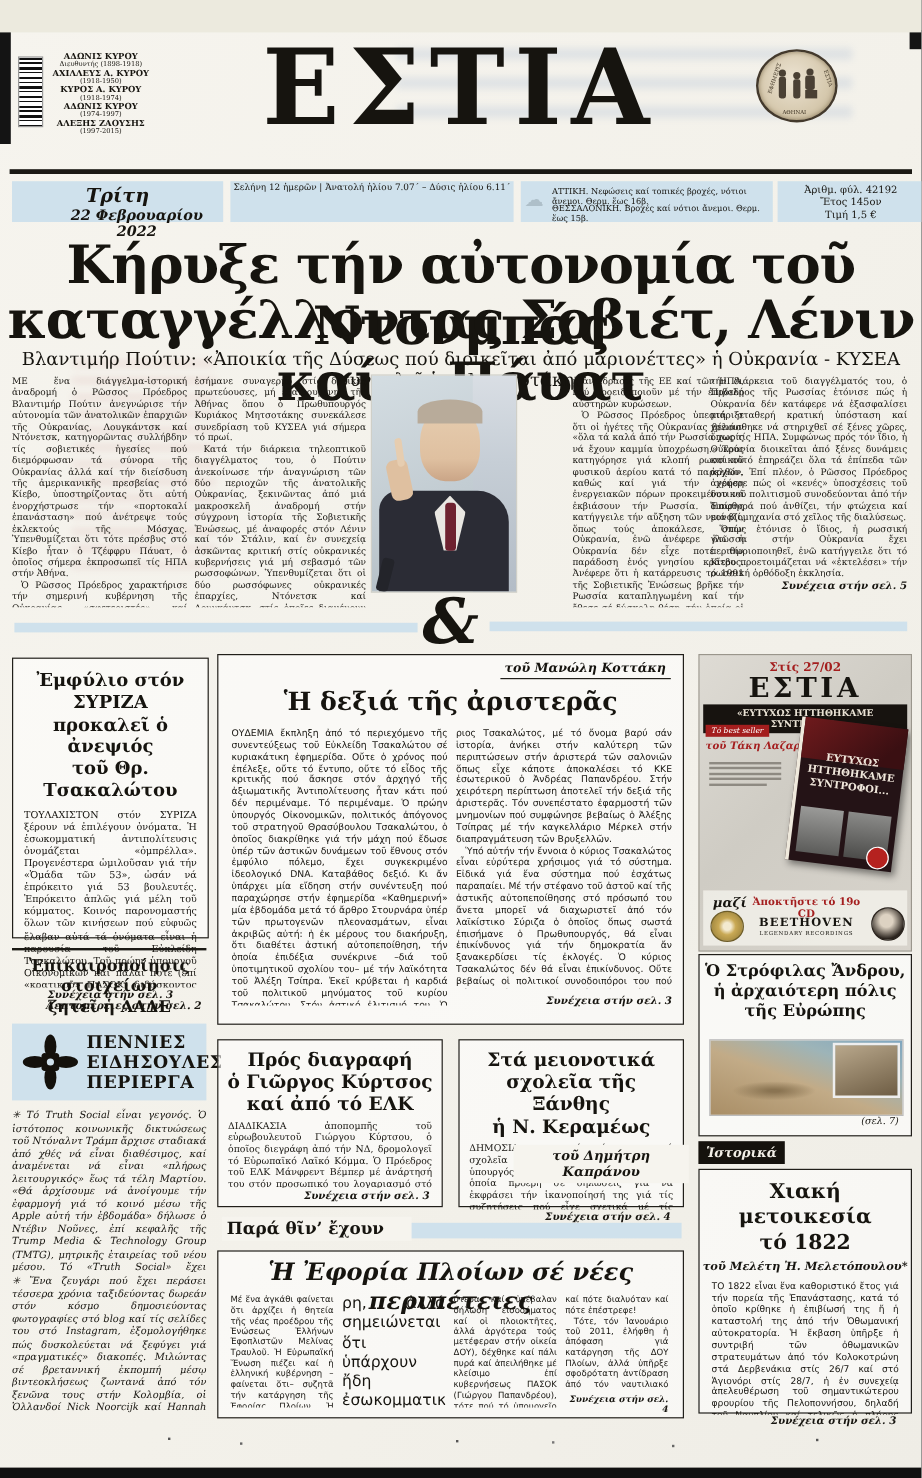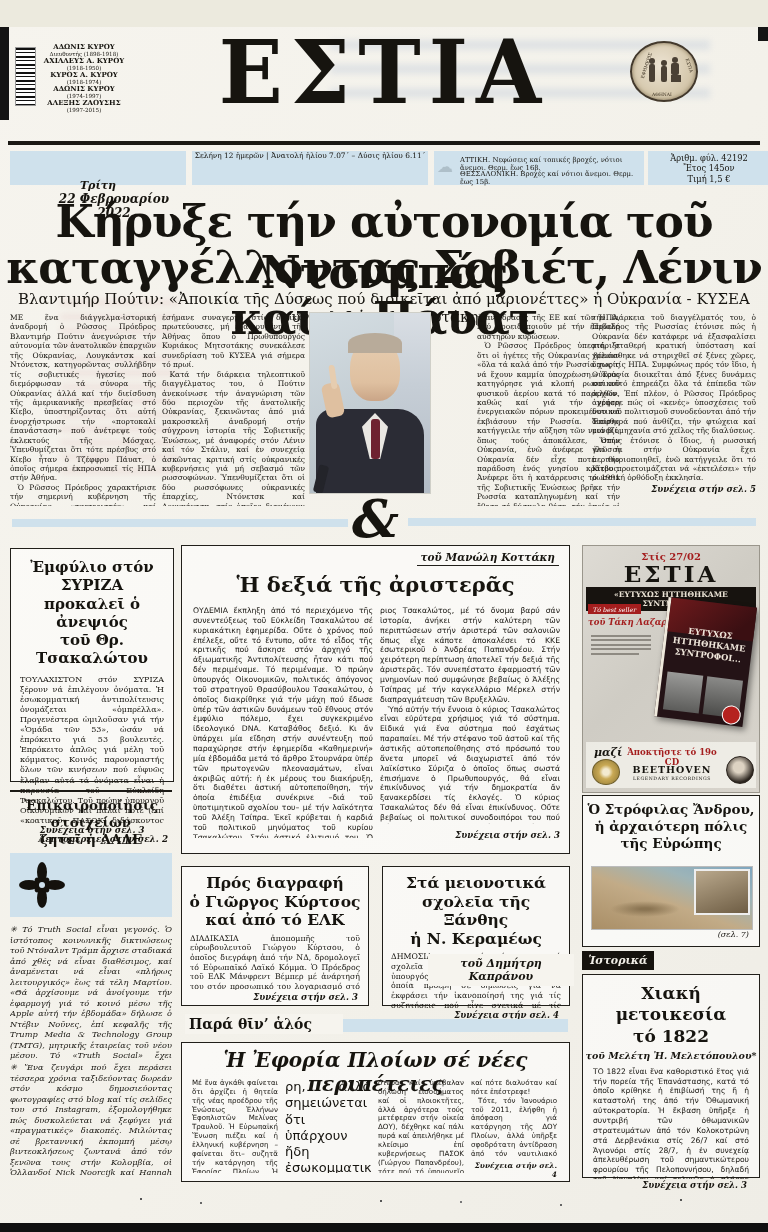--- a/index.html
+++ b/index.html
@@ -65,21 +65,21 @@
             <rect x="27" y="22" width="10" height="7"></rect>
         </g>
       </svg>
     </div>
   </div>
 
   <div class="abs rule" style="left:8px;top:141px;width:752px;height:3.5px;"></div>
 
   <div class="abs" style="left:0;top:151px;width:768px;height:36px;">
     <div class="abs bluecell ctr" style="left:10px;top:0;width:176px;height:34px;">
-      <div class="bold ital" style="font-size:11px;padding-top:2px;margin-top:26px;">Τρίτη</div>
+      <div class="bold ital" style="font-size:16px;padding-top:2px;">Τρίτη</div>
       <div class="bold ital" style="font-size:12px;padding-left:32px;">22 Φεβρουαρίου 2022</div>
     </div>
     <div class="abs bluecell ctr" style="left:192px;top:0;width:236px;height:34px;">
       <div style="font-size:7.4px;">Σελήνη 12 ἡμερῶν | Ἀνατολή ἡλίου 7.07΄ – Δύσις ἡλίου 6.11΄</div>
     </div>
     <div class="abs bluecell" style="left:434px;top:0;width:210px;height:34px;">
       <span class="abs" style="left:3px;top:6px;font-size:16px;color:#aebfc9;">☁</span>
       <div class="abs" style="left:26px;top:5px;width:182px;font-size:6.9px;">ΑΤΤΙΚΗ. Νεφώσεις καί τοπικές βροχές, νότιοι ἄνεμοι. Θερμ. ἕως 16β.</div>
       <div class="abs" style="left:26px;top:19px;width:182px;font-size:6.9px;">ΘΕΣΣΑΛΟΝΙΚΗ. Βροχές καί νότιοι ἄνεμοι. Θερμ. ἕως 15β.</div>
     </div>
@@ -139,20 +139,25 @@
       <g fill="#14110c">
         <ellipse cx="24" cy="11" rx="5" ry="10"></ellipse>
         <ellipse cx="24" cy="37" rx="5" ry="10"></ellipse>
         <ellipse cx="11" cy="24" rx="10" ry="5"></ellipse>
         <ellipse cx="37" cy="24" rx="10" ry="5"></ellipse>
         <ellipse cx="24" cy="24" rx="4.5" ry="9.5" transform="rotate(45 24 24)"></ellipse>
         <ellipse cx="24" cy="24" rx="4.5" ry="9.5" transform="rotate(135 24 24)"></ellipse>
       </g>
       <circle cx="24" cy="24" r="3" fill="#cfe1ec"></circle>
     </svg>
+    <div class="abs" style="left:62px;top:7px;line-height:1.18;">
+      <div class="bold" style="font-size:14.5px;letter-spacing:.5px;">ΠΕΝΝΙΕΣ</div>
+      <div class="bold" style="font-size:14.5px;letter-spacing:.5px;">ΕΙΔΗΣΟΥΛΕΣ</div>
+      <div class="bold" style="font-size:14.5px;letter-spacing:.5px;">ΠΕΡΙΕΡΓΑ</div>
+    </div>
   </div>
   <div class="abs just ital" style="left:10px;top:924px;width:162px;height:136px;font-size:8.2px;line-height:1.28;">✳ Τό Truth Social εἶναι γεγονός. Ὁ ἱστότοπος κοινωνικῆς δικτυώσεως τοῦ Ντόναλντ Τράμπ ἄρχισε σταδιακά ἀπό χθές νά εἶναι διαθέσιμος, καί ἀναμένεται νά εἶναι «πλήρως λειτουργικός» ἕως τά τέλη Μαρτίου. «Θά ἀρχίσουμε νά ἀνοίγουμε τήν ἐφαρμογή γιά τό κοινό μέσω τῆς Apple αὐτή τήν ἑβδομάδα» δήλωσε ὁ Ντέβιν Νοῦνες, ἐπί κεφαλῆς τῆς Trump Media &amp; Technology Group (TMTG), μητρικῆς ἑταιρείας τοῦ νέου μέσου. Τό «Truth Social» ἔχει παρουσιασθεῖ ἀπό τόν Τράμπ ὡς ἐναλλακτική στό Facebook, τό Twitter καί τό YouTube, τίς πλατφόρμες ἀπό τίς ὁποῖες ἔχει αὐθαιρέτως ἀποκλεισθεῖ.</div>
   <div class="abs just ital" style="left:10px;top:1062px;width:162px;height:116px;font-size:8.2px;line-height:1.28;">✳ Ἕνα ζευγάρι πού ἔχει περάσει τέσσερα χρόνια ταξιδεύοντας δωρεάν στόν κόσμο δημοσιεύοντας φωτογραφίες στό blog καί τίς σελίδες του στό Instagram, ἐξομολογήθηκε πώς δυσκολεύεται νά ξεφύγει γιά «πραγματικές» διακοπές. Μιλώντας σέ βρεταννική ἐκπομπή μέσῳ βιντεοκλήσεως ζωντανά ἀπό τόν ξενῶνα τους στήν Κολομβία, οἱ Ὁλλανδοί Nick Noorcijk καί Hannah Spelled ἀνεφέρθησαν στά ταξίδια τους στήν Ἀσία, τήν Ἀφρική, τήν Εὐρώπη, τήν Μέση Ἀνατολή, τήν κεντρική καί νότια Ἀμερική, ἀπό ὅπου μοιράζονται ἀπίστευτες φωτογραφίες μέ τούς περισσότερους ἀπό 265.000 ἀκολούθους τους. Ὡστόσο ἡ Hannah ἐπέμεινε ὅτι ἡ ζωή τους δέν εἶναι μιά συνεχόμενη περίοδος διακοπῶν καί ὅτι δουλεύουν 9 μέ 5 κάθε μέρα.</div>
 
   <div class="abs box" style="left:181px;top:545px;width:387px;height:307px;">
     <div class="abs bold ital" style="right:10px;top:5px;font-size:10.5px;border-bottom:1px solid #211f1a;padding:0 4px 2px;">τοῦ Μανώλη Κοττάκη</div>
     <div class="ctr bold" style="padding-top:26px;font-size:21px;">Ἡ δεξιά τῆς ἀριστερᾶς</div>
     <div class="abs just sans" style="left:11px;top:60px;width:180px;height:232px;font-size:7.7px;line-height:1.28;">ΟΥΔΕΜΙΑ ἔκπληξη ἀπό τό περιεχόμενο τῆς συνεντεύξεως τοῦ Εὐκλείδη Τσακαλώτου σέ κυριακάτικη ἐφημερίδα. Οὔτε ὁ χρόνος πού ἐπέλεξε, οὔτε τό ἔντυπο, οὔτε τό εἶδος τῆς κριτικῆς πού ἄσκησε στόν ἀρχηγό τῆς ἀξιωματικῆς Ἀντιπολίτευσης ἦταν κάτι πού δέν περιμέναμε. Τό περιμέναμε. Ὁ πρώην ὑπουργός Οἰκονομικῶν, πολιτικός ἀπόγονος τοῦ στρατηγοῦ Θρασύβουλου Τσακαλώτου, ὁ ὁποῖος διακρίθηκε γιά τήν μάχη πού ἔδωσε ὑπέρ τῶν ἀστικῶν δυνάμεων τοῦ ἔθνους στόν ἐμφύλιο πόλεμο, ἔχει συγκεκριμένο ἰδεολογικό DNA. Καταβάθος δεξιό. Κι ἄν ὑπάρχει μία εἴδηση στήν συνέντευξη πού παραχώρησε στήν ἐφημερίδα «Καθημερινή» μία ἑβδομάδα μετά τό ἄρθρο Στουρνάρα ὑπέρ τῶν πρωτογενῶν πλεονασμάτων, εἶναι ἀκριβῶς αὐτή: ἡ ἐκ μέρους του διακήρυξη, ὅτι διαθέτει ἀστική αὐτοπεποίθηση, τήν ὁποία ἐπιδέξια συνέκρινε –διά τοῦ ὑποτιμητικοῦ σχολίου του– μέ τήν λαϊκότητα τοῦ Ἀλέξη Τσίπρα. Ἐκεῖ κρύβεται ἡ καρδιά τοῦ πολιτικοῦ μηνύματος τοῦ κυρίου Τσακαλώτου. Στόν ἀστικό ἐλιτισμό του. Ὁ ἴδιος ξέρει πολύ καλά ὅτι δέν μπορεῖ νά ὑπάρξει ποτέ τόσο λαϊκός καί τόσο δημοφιλής ὅσο ὁ ἀρχηγός του. Οὔτε βεβαίως ἐάν διεκδικοῦσε αὐτός τήν ψῆφο τοῦ ἑλληνικοῦ λαοῦ ὡς ἀρχηγός τῆς ἀριστερᾶς θά μποροῦσε νά φτάσει σέ ποσοστά τῆς τάξεως τοῦ 32%. Μεταξύ τῶν ἀριθμῶν 3 καί 2 θά μεσολαβοῦσε ἕνα κόμμα. Εἶναι προφανές ὅτι ὁ διαθέτων ἀγγλική κουλτούρα καί παιδεία, κύ-</div>
     <div class="abs just sans" style="left:198px;top:60px;width:180px;height:218px;font-size:7.7px;line-height:1.28;">ριος Τσακαλώτος, μέ τό ὄνομα βαρύ σάν ἱστορία, ἀνήκει στήν καλύτερη τῶν περιπτώσεων στήν ἀριστερά τῶν σαλονιῶν ὅπως εἶχε κάποτε ἀποκαλέσει τό ΚΚΕ ἐσωτερικοῦ ὁ Ἀνδρέας Παπανδρέου. Στήν χειρότερη περίπτωση ἀποτελεῖ τήν δεξιά τῆς ἀριστερᾶς. Τόν συνεπέστατο ἐφαρμοστή τῶν μνημονίων πού συμφώνησε βεβαίως ὁ Ἀλέξης Τσίπρας μέ τήν καγκελλάριο Μέρκελ στήν διαπραγμάτευση τῶν Βρυξελλῶν.
  Ὑπό αὐτήν τήν ἔννοια ὁ κύριος Τσακαλώτος εἶναι εὐρύτερα χρήσιμος γιά τό σύστημα. Εἰδικά γιά ἕνα σύστημα πού ἐσχάτως παραπαίει. Μέ τήν στέφανο τοῦ ἀστοῦ καί τῆς ἀστικῆς αὐτοπεποίθησης στό πρόσωπό του ἄνετα μπορεῖ νά διαχωριστεῖ ἀπό τόν λαϊκίστικο Σύριζα ὁ ὁποῖος ὅπως σωστά ἐπισήμανε ὁ Πρωθυπουργός, θά εἶναι ἐπικίνδυνος γιά τήν δημοκρατία ἄν ξανακερδίσει τίς ἐκλογές. Ὁ κύριος Τσακαλώτος δέν θά εἶναι ἐπικίνδυνος. Οὔτε βεβαίως οἱ πολιτικοί συνοδοιπόροι του πού σήμερα ἀμφισβητοῦν τόν ἀρχηγό τῆς ἀξιωματικῆς Ἀντιπολίτευσης εἰδικά μετά τήν ἀνακοίνωση τῆς πρόθεσής του νά ζητήσει τήν ἐπανεκλογή του ἀπό τήν βάση τῶν 60.000 μελῶν τοῦ κόμματος. Οὔτε αὐτοί θεωροῦνται πολιτικά ἐπικίνδυνοι. Δύο ἐνδιαφέρουσες παρατηρήσεις: ὅσοι στοιχίζονται σήμερα πίσω ἀπό τόν κύριο Τσακαλῶτο εἶναι στήν μεγάλη τους</div>
@@ -168,21 +173,21 @@
   </div>
   <div class="abs box" style="left:382px;top:866px;width:186px;height:138px;">
     <div class="ctr bold pre" style="font-size:15.5px;line-height:1.2;padding:7px 4px 4px;">Στά μειονοτικά
 σχολεῖα τῆς Ξάνθης
 ἡ Ν. Κεραμέως</div>
     <div class="just" style="margin:0 8px;height:56px;font-size:7.8px;line-height:1.24;">ΔΗΜΟΣΙΑ, μειονοτικά καί πειραματικά σχολεῖα στήν Ξάνθη ἐπεσκέφθη ἡ ὑπουργός Παιδείας Νίκη Κεραμέως ἡ ὁποία προέβη σέ δηλώσεις γιά νά ἐκφράσει τήν ἱκανοποίησή της γιά τίς συζητήσεις πού εἶχε σχετικά μέ τίς φετινές καινοτομίες, ὅπως τά Ἐργαστήρια Δεξιοτήτων καί τά Ἀγγλικά στό Νηπιαγωγεῖο. Ἡ Νίκη Κεραμέως εὑρέθη στό σχολικό συγκρότημα</div>
     <div class="cont" style="margin:2px 10px 0;">Συνέχεια στήν σελ. 4</div>
   </div>
 
   <div class="abs bluecell" style="left:300px;top:1019px;width:268px;height:13px;"></div>
-  <div class="abs kicker" style="left:185px;top:1014px;width:150px;background:#f6f4ee;padding:2px 4px;">Παρά θῖν’ ἁλός</div>
+  <div class="abs kicker" style="left:185px;top:1014px;width:150px;background:#f6f4ee;padding:2px 4px;">Παρά θῖν’ ἔχουν</div>
   <div class="abs bold ital" style="left:428px;top:954px;width:138px;background:#f6f4ee;font-size:11px;padding:3px 4px;text-align:center;">τοῦ Δημήτρη Καπράνου</div>
   <div class="abs box" style="left:181px;top:1042px;width:387px;height:138px;">
     <div class="ctr bold ital" style="font-size:20px;padding-top:5px;">Ἡ Ἐφορία Πλοίων σέ νέες περιπέτειες</div>
     <div class="abs just sans" style="left:10px;top:36px;width:86px;height:94px;font-size:7.1px;line-height:1.25;">Μέ ἕνα ἀγκάθι φαίνεται ὅτι ἀρχίζει ἡ θητεία τῆς νέας προέδρου τῆς Ἑνώσεως Ἑλλήνων Ἐφοπλιστῶν Μελίνας Τραυλοῦ. Ἡ Εὐρωπαϊκή Ἕνωση πιέζει καί ἡ ἑλληνική κυβέρνηση –φαίνεται ὅτι– συζητᾶ τήν κατάργηση τῆς Ἐφορίας Πλοίων. Ἡ πληροφορία εἶναι ἀπολύτως ἔγκυ-</div>
     <div class="abs just sans" style="left:103px;top:36px;width:86px;height:94px;font-size:13px;line-height:1.25;">ρη, ἀλλά σημειώνεται ὅτι ὑπάρχουν ἤδη ἐσωκομματικές ἀντιδράσεις, ἐνῶ ἀναμένεται νά ἀντιδράσει καί ἡ Ἑλληνική Ναυτιλιακή Κοινότητα.
  Ὅπως εἶναι γνωστό, ἡ Ἐφορία Πλοίων (σήμερα ΔΟΥ Πλοίων), ἡ ὁποία ἱδρύθηκε τό 1979 καί ἐξυπηρετεῖ τά ἐμπορικά μας πλοῖα (παλαι-</div>
     <div class="abs just sans" style="left:196px;top:36px;width:86px;height:94px;font-size:7.1px;line-height:1.25;">ότερα καί ὑπέβαλαν δήλωση εἰσοδήματος καί οἱ πλοιοκτῆτες, ἀλλά ἀργότερα τούς μετέφεραν στήν οἰκεία ΔΟΥ), δέχθηκε καί πάλι πυρά καί ἀπειλήθηκε μέ κλείσιμο ἐπί κυβερνήσεως ΠΑΣΟΚ (Γιώργου Παπανδρέου), τότε πού τό ὑπουργεῖο Ναυτιλίας εἶχε γίνει ἀκορντεόν,</div>
     <div class="abs just sans" style="left:289px;top:36px;width:86px;height:80px;font-size:7.1px;line-height:1.25;">καί πότε διαλυόταν καί πότε ἐπέστρεφε!
  Τότε, τόν Ἰανουάριο τοῦ 2011, ἐλήφθη ἡ ἀπόφαση γιά κατάργηση τῆς ΔΟΥ Πλοίων, ἀλλά ὑπῆρξε σφοδρότατη ἀντίδραση ἀπό τόν ναυτιλιακό κόσμο καί –καθώς καί ἡ κυβέρνηση ἔκανε</div>
     <div class="abs cont" style="left:289px;top:118px;width:86px;font-size:7.4px;">Συνέχεια στήν σελ. 4</div>

